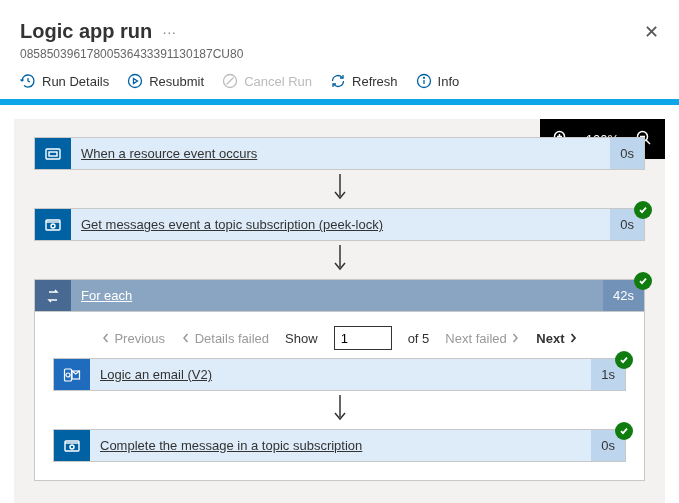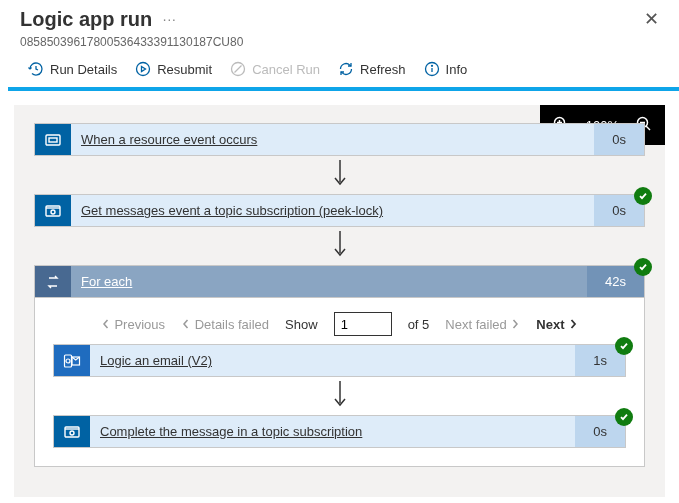--- a/index.html
+++ b/index.html
@@ -1,38 +1,38 @@
 <!DOCTYPE html>
 <html><head>
 <meta charset="utf-8">
 <style>
   * { box-sizing: border-box; margin: 0; padding: 0; font-family: "Segoe UI", sans-serif; }
   body { background: #fff; width: 679px; height: 503px; overflow: hidden; font-size: 13px; color: #333; }
-  .pane-header { padding: 8px 20px 4px 20px; display: flex; align-items: flex-start; }
+  .pane-header { padding: 20px 20px 4px 20px; display: flex; align-items: flex-end; }
   .pane-title { font-size: 20px; font-weight: 600; }
   .ellipsis { margin-left: 10px; color: #888; font-size: 14px; cursor: pointer; line-height: 22px; }
   .close-x { margin-left: auto; font-size: 18px; color: #555; line-height: 22px; cursor: pointer; }
   .run-id { padding: 0 20px; font-size: 12px; color: #666; }
-  .toolbar { display: flex; gap: 18px; padding: 12px 20px 10px 20px; border-bottom: 4px solid #0ea5e9; margin-left: 8px; }
+  .toolbar { display: flex; gap: 18px; padding: 12px 20px 10px 20px; border-bottom: 6px solid #0ea5e9; }
   .toolbar-item { display: flex; align-items: center; gap: 6px; font-size: 13px; cursor: pointer; }
   .toolbar-item.disabled { color: #bbb; align-items: center; }
   .toolbar-icon { width: 16px; height: 16px; display: inline-flex; align-items: center; justify-content: center; }
   .toolbar-icon svg { stroke: #0062a3; }
   .toolbar-item.disabled .toolbar-icon svg { stroke: #bbb; }
   .canvas-wrap { position: relative; padding: 14px 14px 20px 14px; }
   .canvas { background: #f3f2f1; padding: 18px 20px 30px 20px; min-height: 360px; }
   .zoom-bar { position: absolute; right: 14px; top: 14px; background: #000; color: #fff; height: 40px; display: flex; align-items: center; padding: 0 12px; gap: 16px; font-size: 13px; }
   .zoom-bar svg { stroke: #fff; }
   .step { display: flex; align-items: stretch; border: 1px solid #c8c8c8; background: #fff; margin: 0 auto; position: relative; }
   .step-icon { width: 36px; background: #0062a3; display: flex; align-items: center; justify-content: center; }
   .step-icon.for { background: #486991; }
   .step-icon.outlook { background: #1f6cbf; }
   .step-icon svg { stroke: #fff; fill: none; }
   .step-title { flex: 1; padding: 8px 10px; background: #deecf9; font-size: 13px; text-decoration: underline; }
-  .step-time { padding: 8px 18px; background: #bdd6ee; font-size: 13px; min-width: 34px; text-align: right; }
+  .step-time { padding: 8px 10px; background: #bdd6ee; font-size: 13px; min-width: 34px; text-align: right; }
   .for .step-title { background: #8aa5c2; color: #fff; }
   .for .step-time  { background: #7293b7; color: #fff; }
   .check { position: absolute; top: -8px; right: -8px; width: 18px; height: 18px; border-radius: 50%; background: #107c10; display: flex; align-items: center; justify-content: center; }
   .check svg { stroke: #fff; }
   .arrow { display: block; margin: 4px auto; }
   .foreach-body { background: #fff; border: 1px solid #c8c8c8; border-top: none; padding: 14px 18px 18px 18px; }
   .pager { display: flex; align-items: center; justify-content: center; gap: 16px; font-size: 13px; margin-bottom: 8px; }
   .pager .dim { color: #999; }
   .pager .strong { font-weight: 600; }
   .pager input { width: 58px; height: 24px; border: 1px solid #333; padding: 2px 6px; font-size: 13px; }

